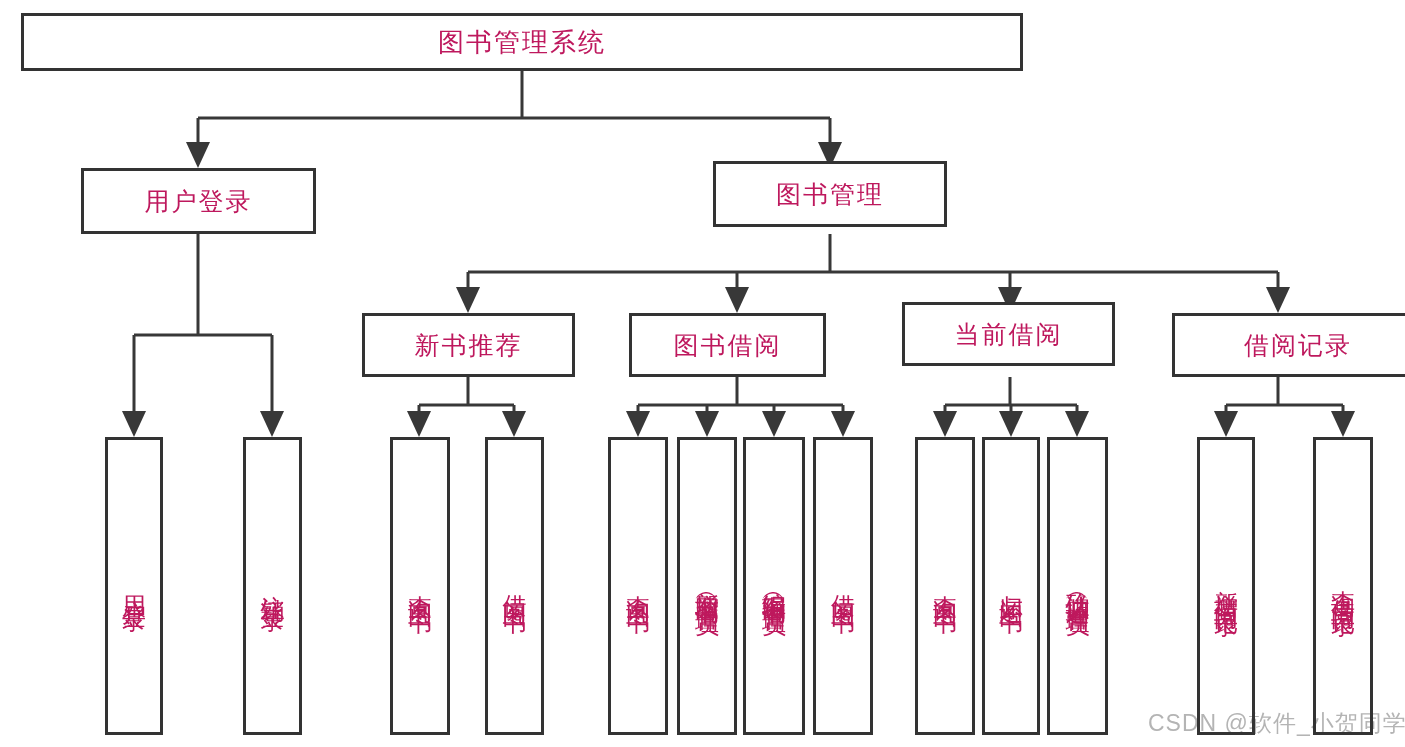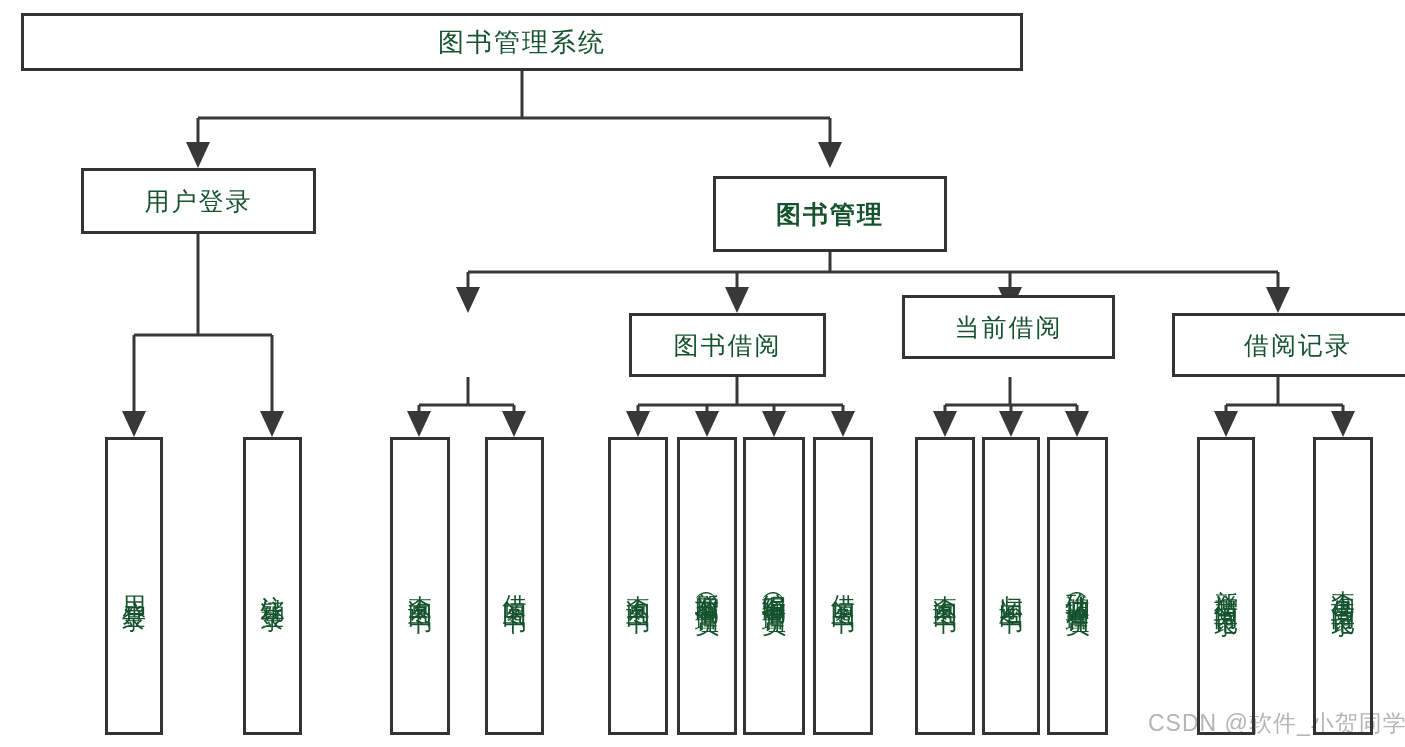--- a/index.html
+++ b/index.html
@@ -20,21 +20,21 @@
     left: 0;
     top: 0;
     width: 1405px;
     height: 747px;
   }
   .node {
     position: absolute;
     box-sizing: border-box;
     border: 3px solid #333333;
     background: #ffffff;
-    color: #14532d;
+    color: #be185d;
     display: flex;
     align-items: center;
     justify-content: center;
     text-align: center;
     z-index: 2;
   }
   .node.h {
     font-size: 25px;
     letter-spacing: 2px;
   }
@@ -44,25 +44,25 @@
     font-size: 24px;
     letter-spacing: 5px;
     line-height: 1;
   }
   .node.v.long { letter-spacing: 3px; }
 
   
   #n-root   { left: 21px;  top: 13px;  width: 1002px; height: 58px; font-size: 26px; }
   
   #n-login  { left: 81px;  top: 168px; width: 235px; height: 66px; }
-  #n-mgmt   { left: 713px; top: 176px; width: 234px; height: 76px; font-weight: bold; }
+  #n-mgmt   { left: 713px; top: 161px; width: 234px; height: 66px; }
   
   #n-rec    { left: 362px;  top: 313px; width: 213px; height: 64px; }
   #n-borrow { left: 629px;  top: 313px; width: 197px; height: 64px; }
-  #n-cur    { left: 902px;  top: 295px; width: 213px; height: 64px; }
+  #n-cur    { left: 902px;  top: 302px; width: 213px; height: 64px; }
   #n-record { left: 1172px; top: 313px; width: 252px; height: 64px; }
   
   .leafbox { top: 437px; height: 298px; }
   #l-login       { left: 105px;  width: 58px; }
   #l-logout      { left: 243px;  width: 59px; }
   #l-rec-query   { left: 390px;  width: 60px; }
   #l-rec-borrow  { left: 485px;  width: 59px; }
   #l-bor-query   { left: 608px;  width: 60px; }
   #l-bor-add     { left: 677px;  width: 60px; }
   #l-bor-edit    { left: 743px;  width: 62px; }
@@ -128,20 +128,21 @@
       <polygon points="1214,411 1238,411 1226,437"></polygon>
       <polygon points="1331,411 1355,411 1343,437"></polygon>
     </g>
   </svg>
 
   <div class="node h" id="n-root">图书管理系统</div>
 
   <div class="node h" id="n-login">用户登录</div>
   <div class="node h" id="n-mgmt">图书管理</div>
 
+  <div class="node h" id="n-rec">新书推荐</div>
   <div class="node h" id="n-borrow">图书借阅</div>
   <div class="node h" id="n-cur">当前借阅</div>
   <div class="node h" id="n-record">借阅记录</div>
 
   <div class="node v leafbox" id="l-login">用户登录</div>
   <div class="node v leafbox" id="l-logout">注销登录</div>
   <div class="node v leafbox" id="l-rec-query">查询图书</div>
   <div class="node v leafbox" id="l-rec-borrow">借阅图书</div>
   <div class="node v leafbox" id="l-bor-query">查询图书</div>
   <div class="node v leafbox long" id="l-bor-add">新增图书（管理员）</div>

